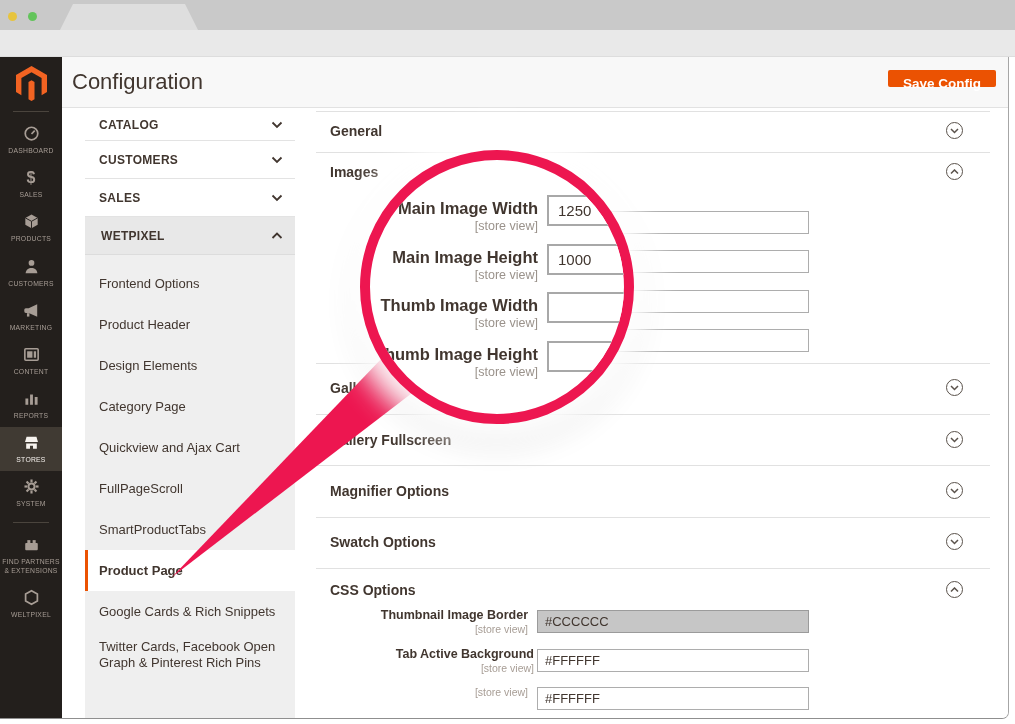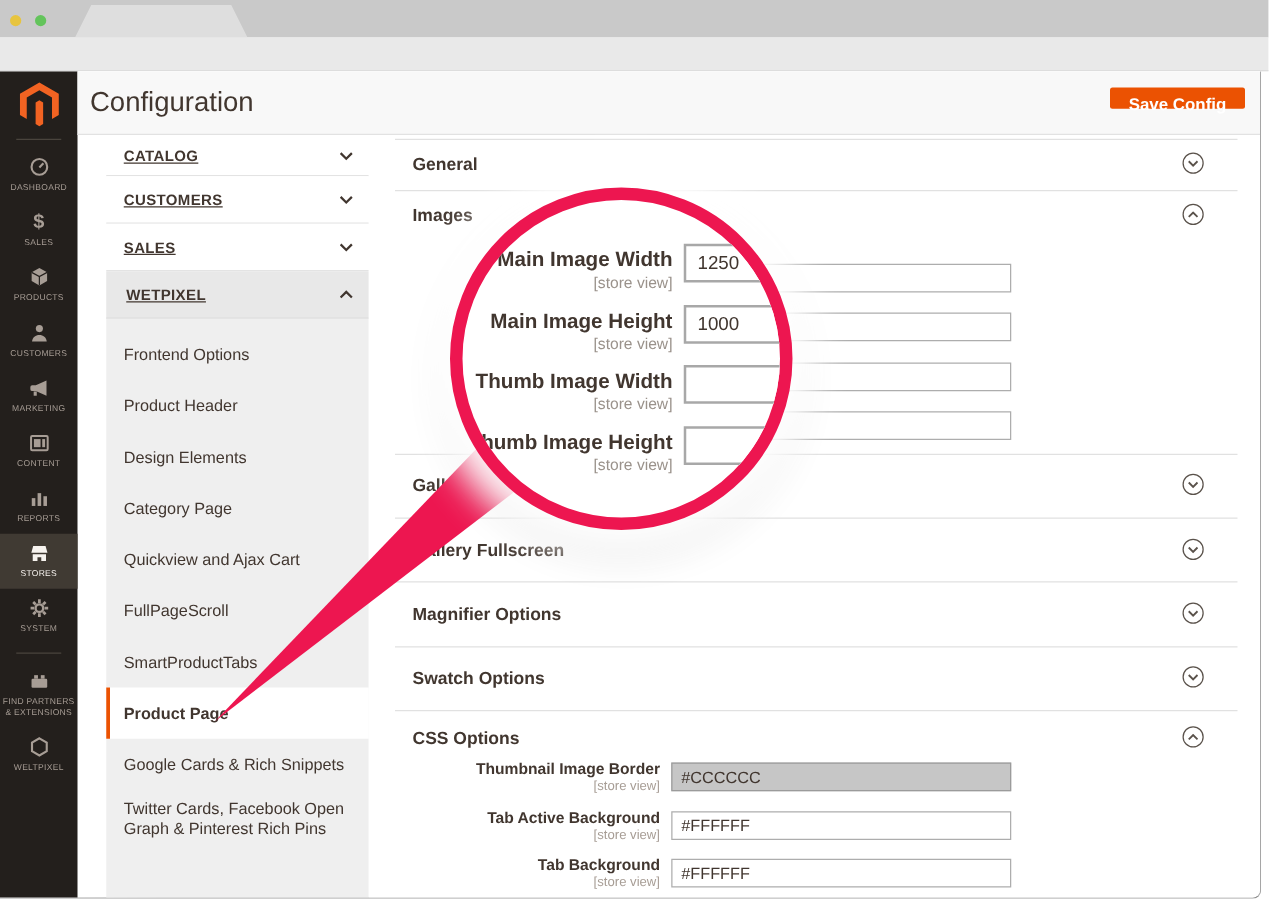--- a/index.html
+++ b/index.html
@@ -36,21 +36,21 @@
   .page-header { position:absolute; left:62px; top:0; width:947px; height:51px; background:#f8f8f8; border-bottom:1px solid #e2e2e2; }
   .page-title { position:absolute; left:10px; top:12px; font-size:22px; color:#41362f; }
   .save-btn { position:absolute; right:13px; top:13px; height:17px; padding:0 15px; background:#eb5202; color:#fff;
               font-size:13.5px; font-weight:bold; border:none; border-radius:2px; line-height:28px; cursor:pointer;
               font-family:"Liberation Sans", sans-serif; }
 
   
   .cfg-menu { position:absolute; left:85px; top:53px; width:210px; }
   .cfg-top { background:#fff; border-bottom:1px solid #e3e3e3; display:flex; align-items:center;
              padding:0 12px 0 14px; font-size:12px; font-weight:bold; color:#41362f; letter-spacing:.3px; cursor:pointer; }
-  .cfg-top .grow { flex:1;text-decoration:underline; }
+  .cfg-top .grow { flex:1; }
   .cfg-group { background:#e8e8e8; border-bottom:1px solid #dcdcdc; }
   .cfg-sub { position:absolute; left:85px; top:198px; width:210px; height:464px; background:#efefef; padding-top:8px; }
   .cfg-sub .sub-item { height:41px; display:flex; align-items:center; padding:0 10px 0 14px;
                        font-size:13px; color:#41362f; cursor:pointer; }
   .cfg-sub .sub-item.active { background:#fff; border-left:3px solid #eb5202; padding-left:11px; font-weight:bold; }
   .cfg-sub .sub-item.two-line { height:46px; line-height:1.25; align-items:center; }
 
   
   .main-panel { position:absolute; left:295px; top:51px; width:714px; height:611px; background:#fff; }
   .rule { position:absolute; left:21px; width:674px; height:1px; background:#e1e1e1; }
@@ -363,28 +363,27 @@
             <polyline points="1,4.5 4.5,1 8,4.5" fill="none" stroke="#5a524b" stroke-width="1.5"></polyline>
           </svg>
         </span>
 
       <div class="fld-label css-label" style="left:21px; top:500px; width:212px;">
         <div class="t">Thumbnail Image Border</div>
           <div class="s">[store view]</div>
       </div>
       <input class="fld-input swatch-gray" style="left: 242px; top: 502px;" value="#CCCCCC">
 
-      <div class="fld-label css-label" style="left:21px; top:539px; width:212px;">
+      <div class="fld-label css-label" style="left:27px; top:539px; width:212px;">
         <div class="t">Tab Active Background</div>
           <div class="s">[store view]</div>
       </div>
       <input class="fld-input" style="left: 242px; top: 541px;" value="#FFFFFF">
 
       <div class="fld-label css-label" style="left:21px; top:577px; width:212px;">
-        <div class="t">Tab Background</div>
           <div class="s">[store view]</div>
       </div>
       <input class="fld-input" style="left: 242px; top: 579px;" value="#FFFFFF">
     </div>
   </div>
 
   <svg class="pointer-svg">
     <polygon points="172,577 385,355 416,390" fill="#ed1650"></polygon>
   </svg>
 

